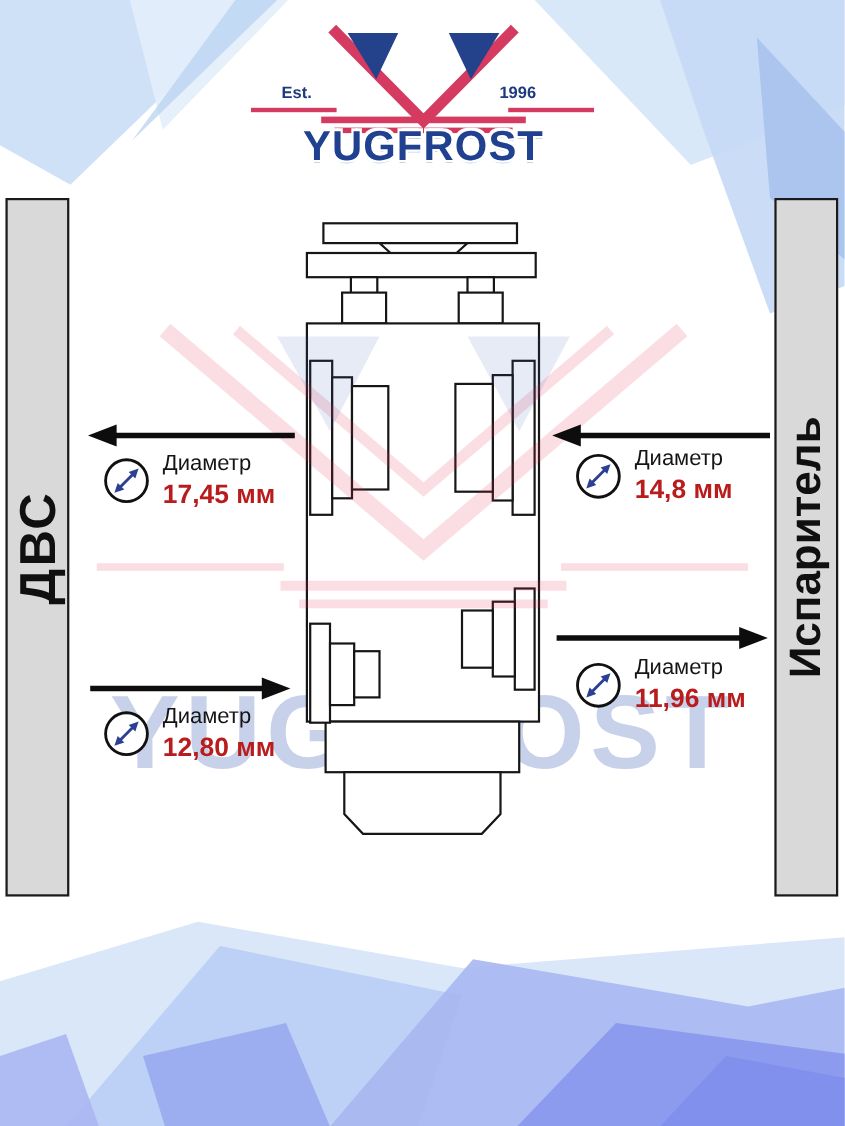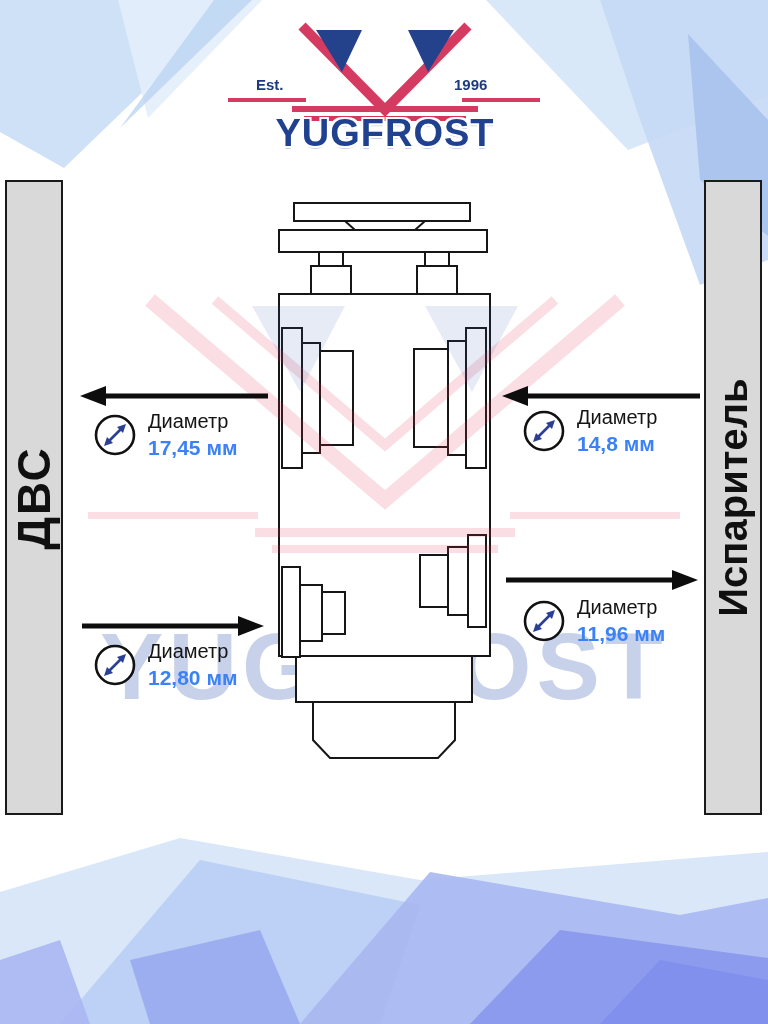--- a/index.html
+++ b/index.html
@@ -24,21 +24,21 @@
               border:2px solid #1a1a1a; display:flex; align-items:center; justify-content:center; }
   .left-bar { left:5px; } .right-bar { left:704px; }
   .bar-label { transform:rotate(-90deg); white-space:nowrap; font-weight:700; color:#101010; }
   .left-bar .bar-label { font-size:46px; letter-spacing:2px; }
   .right-bar .bar-label { font-size:40px; }
 
   
   .measure { position:absolute; display:flex; align-items:center; gap:11px; }
   .measure-texts { display:flex; flex-direction:column; }
   .measure-label { font-size:20px; color:#141414; }
-  .measure-value { font-size:21px; font-weight:700; color:#3b82f6; margin-top:3px; }
+  .measure-value { font-size:24px; font-weight:700; color:#b91c1c; margin-top:3px; }
 </style>
 </head>
 <body>
 
 <div class="page">
 
   <svg class="layer" width="768" height="1024" viewBox="0 0 768 1024">
 
     <polygon points="0,0 238,0 64,168 0,132" fill="#cfe1f6"></polygon>
     <polygon points="118,0 262,0 148,118" fill="#e2eefb" opacity="0.9"></polygon>

